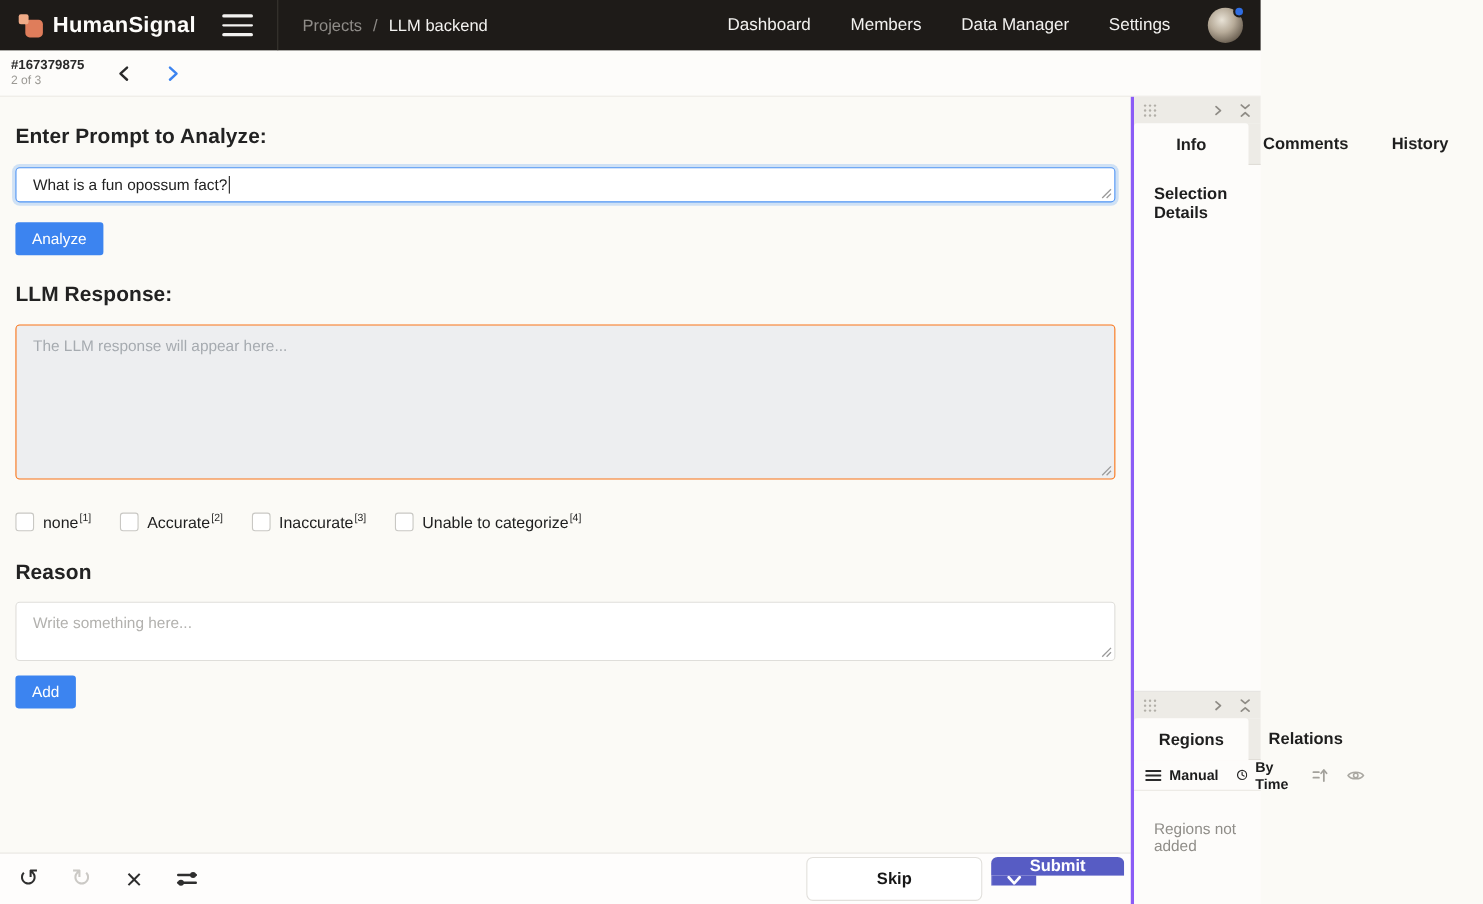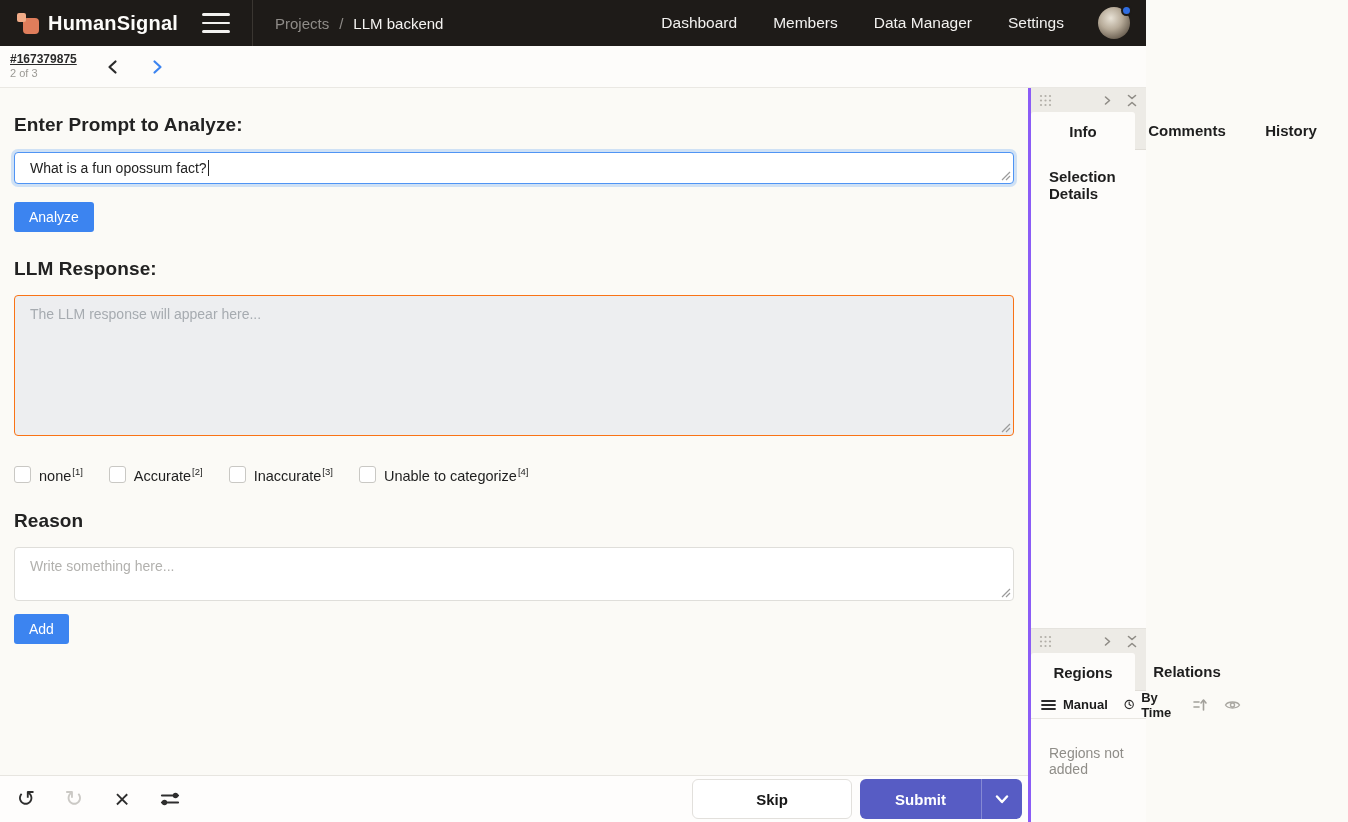--- a/index.html
+++ b/index.html
@@ -23,21 +23,21 @@
   .breadcrumb .current { color:#f4f3f1; font-weight:500; }
   .topnav { margin-left:auto; display:flex; align-items:center; gap:36px; font-size:15.5px; font-weight:500; color:#f2f1ef; }
   .topnav .nav-item { cursor:pointer; }
   .avatar-wrap { position:relative; width:32px; height:32px; margin:0 16px 0 34px; cursor:pointer; }
   .avatar { width:32px; height:32px; border-radius:50%; background:radial-gradient(circle at 40% 35%, #e8e2d6 0%, #b7ab99 40%, #6e6355 75%, #3c352c 100%); }
   .avatar-badge { position:absolute; top:-2px; right:-2px; width:11px; height:11px; border-radius:50%; background:#2f6de2; border:2px solid #1e1b18; }
 
   
   .taskbar { height:42px; background:#fdfcfa; border-bottom:1px solid #eae8e3; display:flex; align-items:center; flex:0 0 42px; }
   .task-meta { padding-left:10px; line-height:1.25; }
-  .task-id { font-size:12px; font-weight:600; color:#2a2a2a;text-decoration:underline; }
+  .task-id { font-size:12px; font-weight:600; color:#2a2a2a; }
   .task-pos { font-size:11px; color:#9b9994; }
   .nav-arrow { background:none; border:none; padding:0; margin-left:28px; cursor:pointer; display:flex; align-items:center; }
   .nav-arrow svg { display:block; }
 
   
   .workspace { flex:1; display:flex; min-height:0; }
   .main-col { width:1028px; flex:0 0 1028px; display:flex; flex-direction:column; background:#fbfaf6; }
   .content { flex:1; padding:14px 14px 0 14px; min-height:0; }
 
   h2.sec-heading { font-size:19px; font-weight:700; color:#222; letter-spacing:.1px; }
@@ -63,21 +63,21 @@
   .cb-label { font-size:14.5px; color:#1e1e1e; }
   .cb-hotkey { font-size:9.5px; color:#1e1e1e; vertical-align:super; margin-left:1px; }
 
   
   .bottom-bar { flex:0 0 47px; background:#fefdfc; border-top:1px solid #e7e5e0; display:flex; align-items:center; padding:0 6px 0 14px; }
   .tool-icon { background:none; border:none; cursor:pointer; margin-right:24px; display:flex; align-items:center; justify-content:center; width:24px; height:26px; }
   .undo-glyph { font-size:22px; color:#2e2e2e; font-family:"DejaVu Sans",sans-serif; line-height:1; }
   .redo-glyph { font-size:22px; color:#cbc9c5; font-family:"DejaVu Sans",sans-serif; line-height:1; }
   .x-glyph { font-size:26px; color:#2e2e2e; line-height:1; font-weight:400; }
   .skip-btn { margin-left:auto; width:160px; height:40px; background:#fff; border:1px solid #e2e0dc; border-radius:6px; font-size:15px; font-weight:600; color:#171717; cursor:pointer; font-family:"Liberation Sans",sans-serif; }
-  .submit-group { display:flex; margin-left:8px; height:40px; border-radius:6px; overflow:hidden; }
+  .submit-group { display:flex; margin-left:8px; height:40px; border-radius:6px; overflow:hidden;flex-direction:column; }
   .submit-main { width:121px; background:#575cc4; border:none; color:#fff; font-size:15px; font-weight:600; cursor:pointer; font-family:"Liberation Sans",sans-serif; }
   .submit-caret { width:41px; background:#575cc4; border:none; border-left:1px solid rgba(255,255,255,.28); cursor:pointer; display:flex; align-items:center; justify-content:center; }
 
   
   .sidebar { flex:1; border-left:3px solid #8b5cf6; display:flex; flex-direction:column; background:#fcfbf8; min-width:0; }
   .panel-info { flex:0 0 540px; display:flex; flex-direction:column; }
   .panel-regions { flex:1; display:flex; flex-direction:column; border-top:1px solid #e5e3de; }
   .panel-strip { height:24px; background:#edebe6; display:flex; align-items:center; padding:0 8px; flex:0 0 24px; }
   .strip-icons { margin-left:auto; display:flex; align-items:center; gap:14px; }
   .strip-btn { background:none; border:none; cursor:pointer; display:flex; align-items:center; padding:0; }

